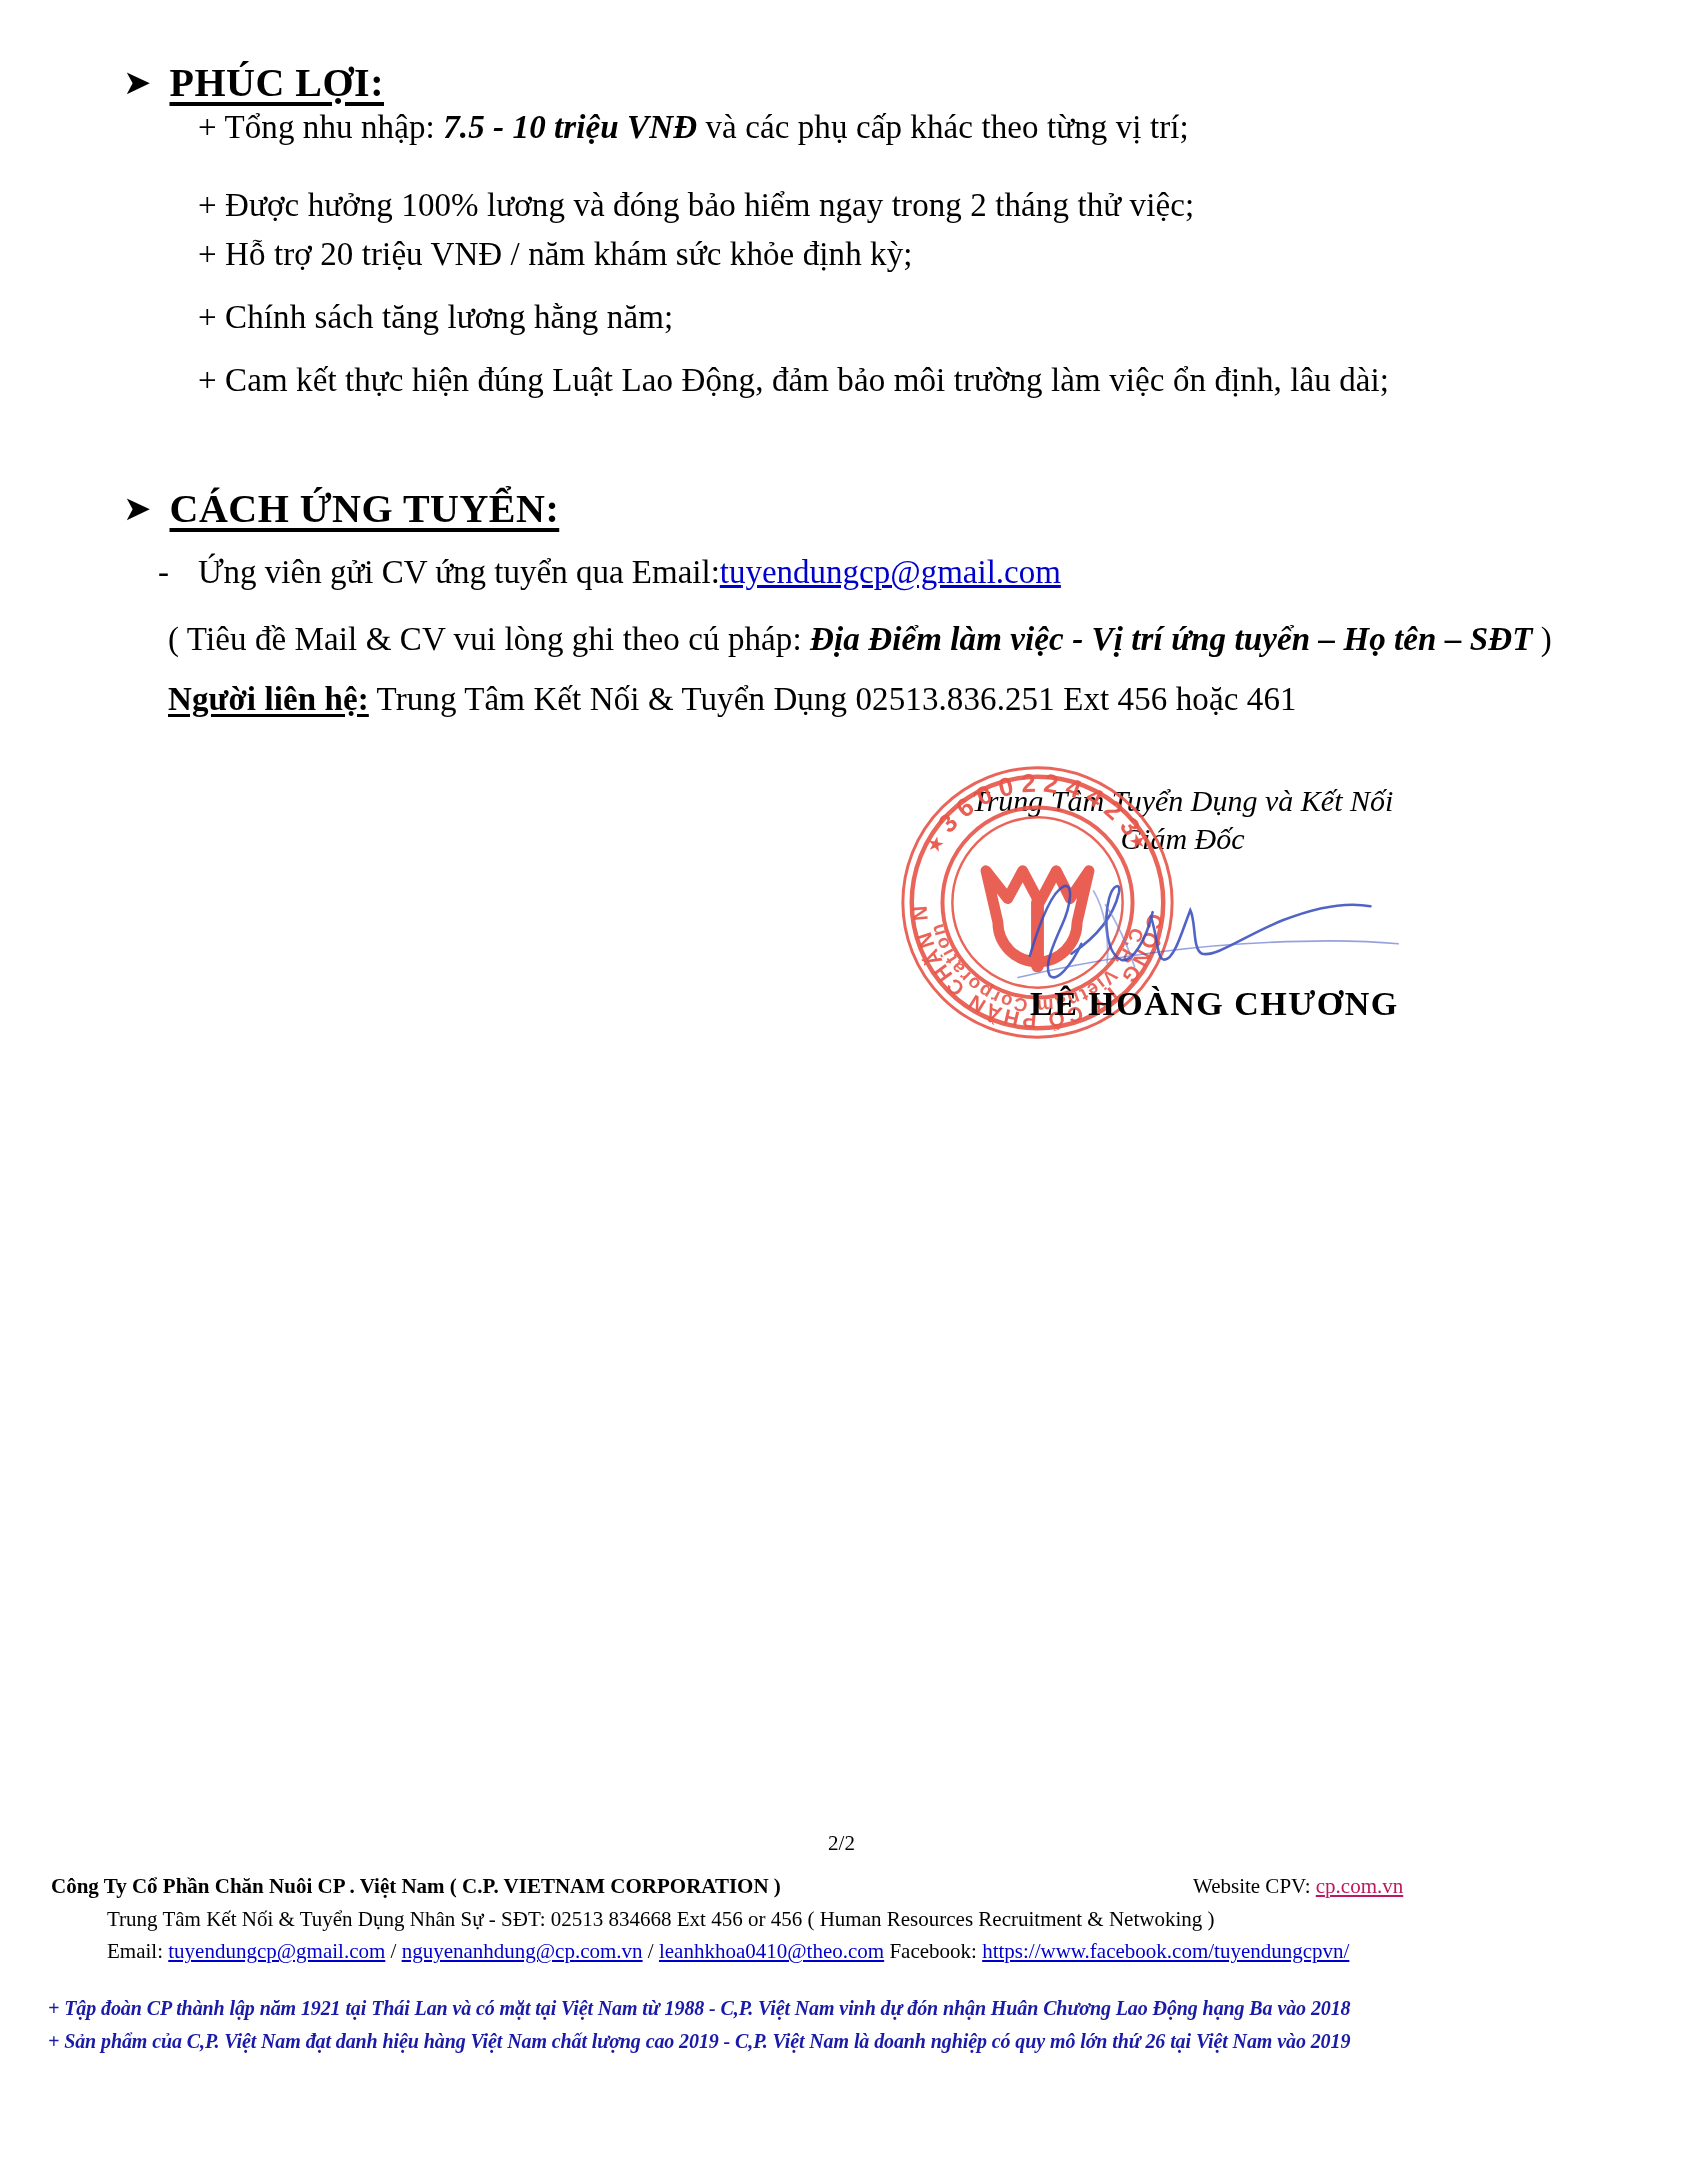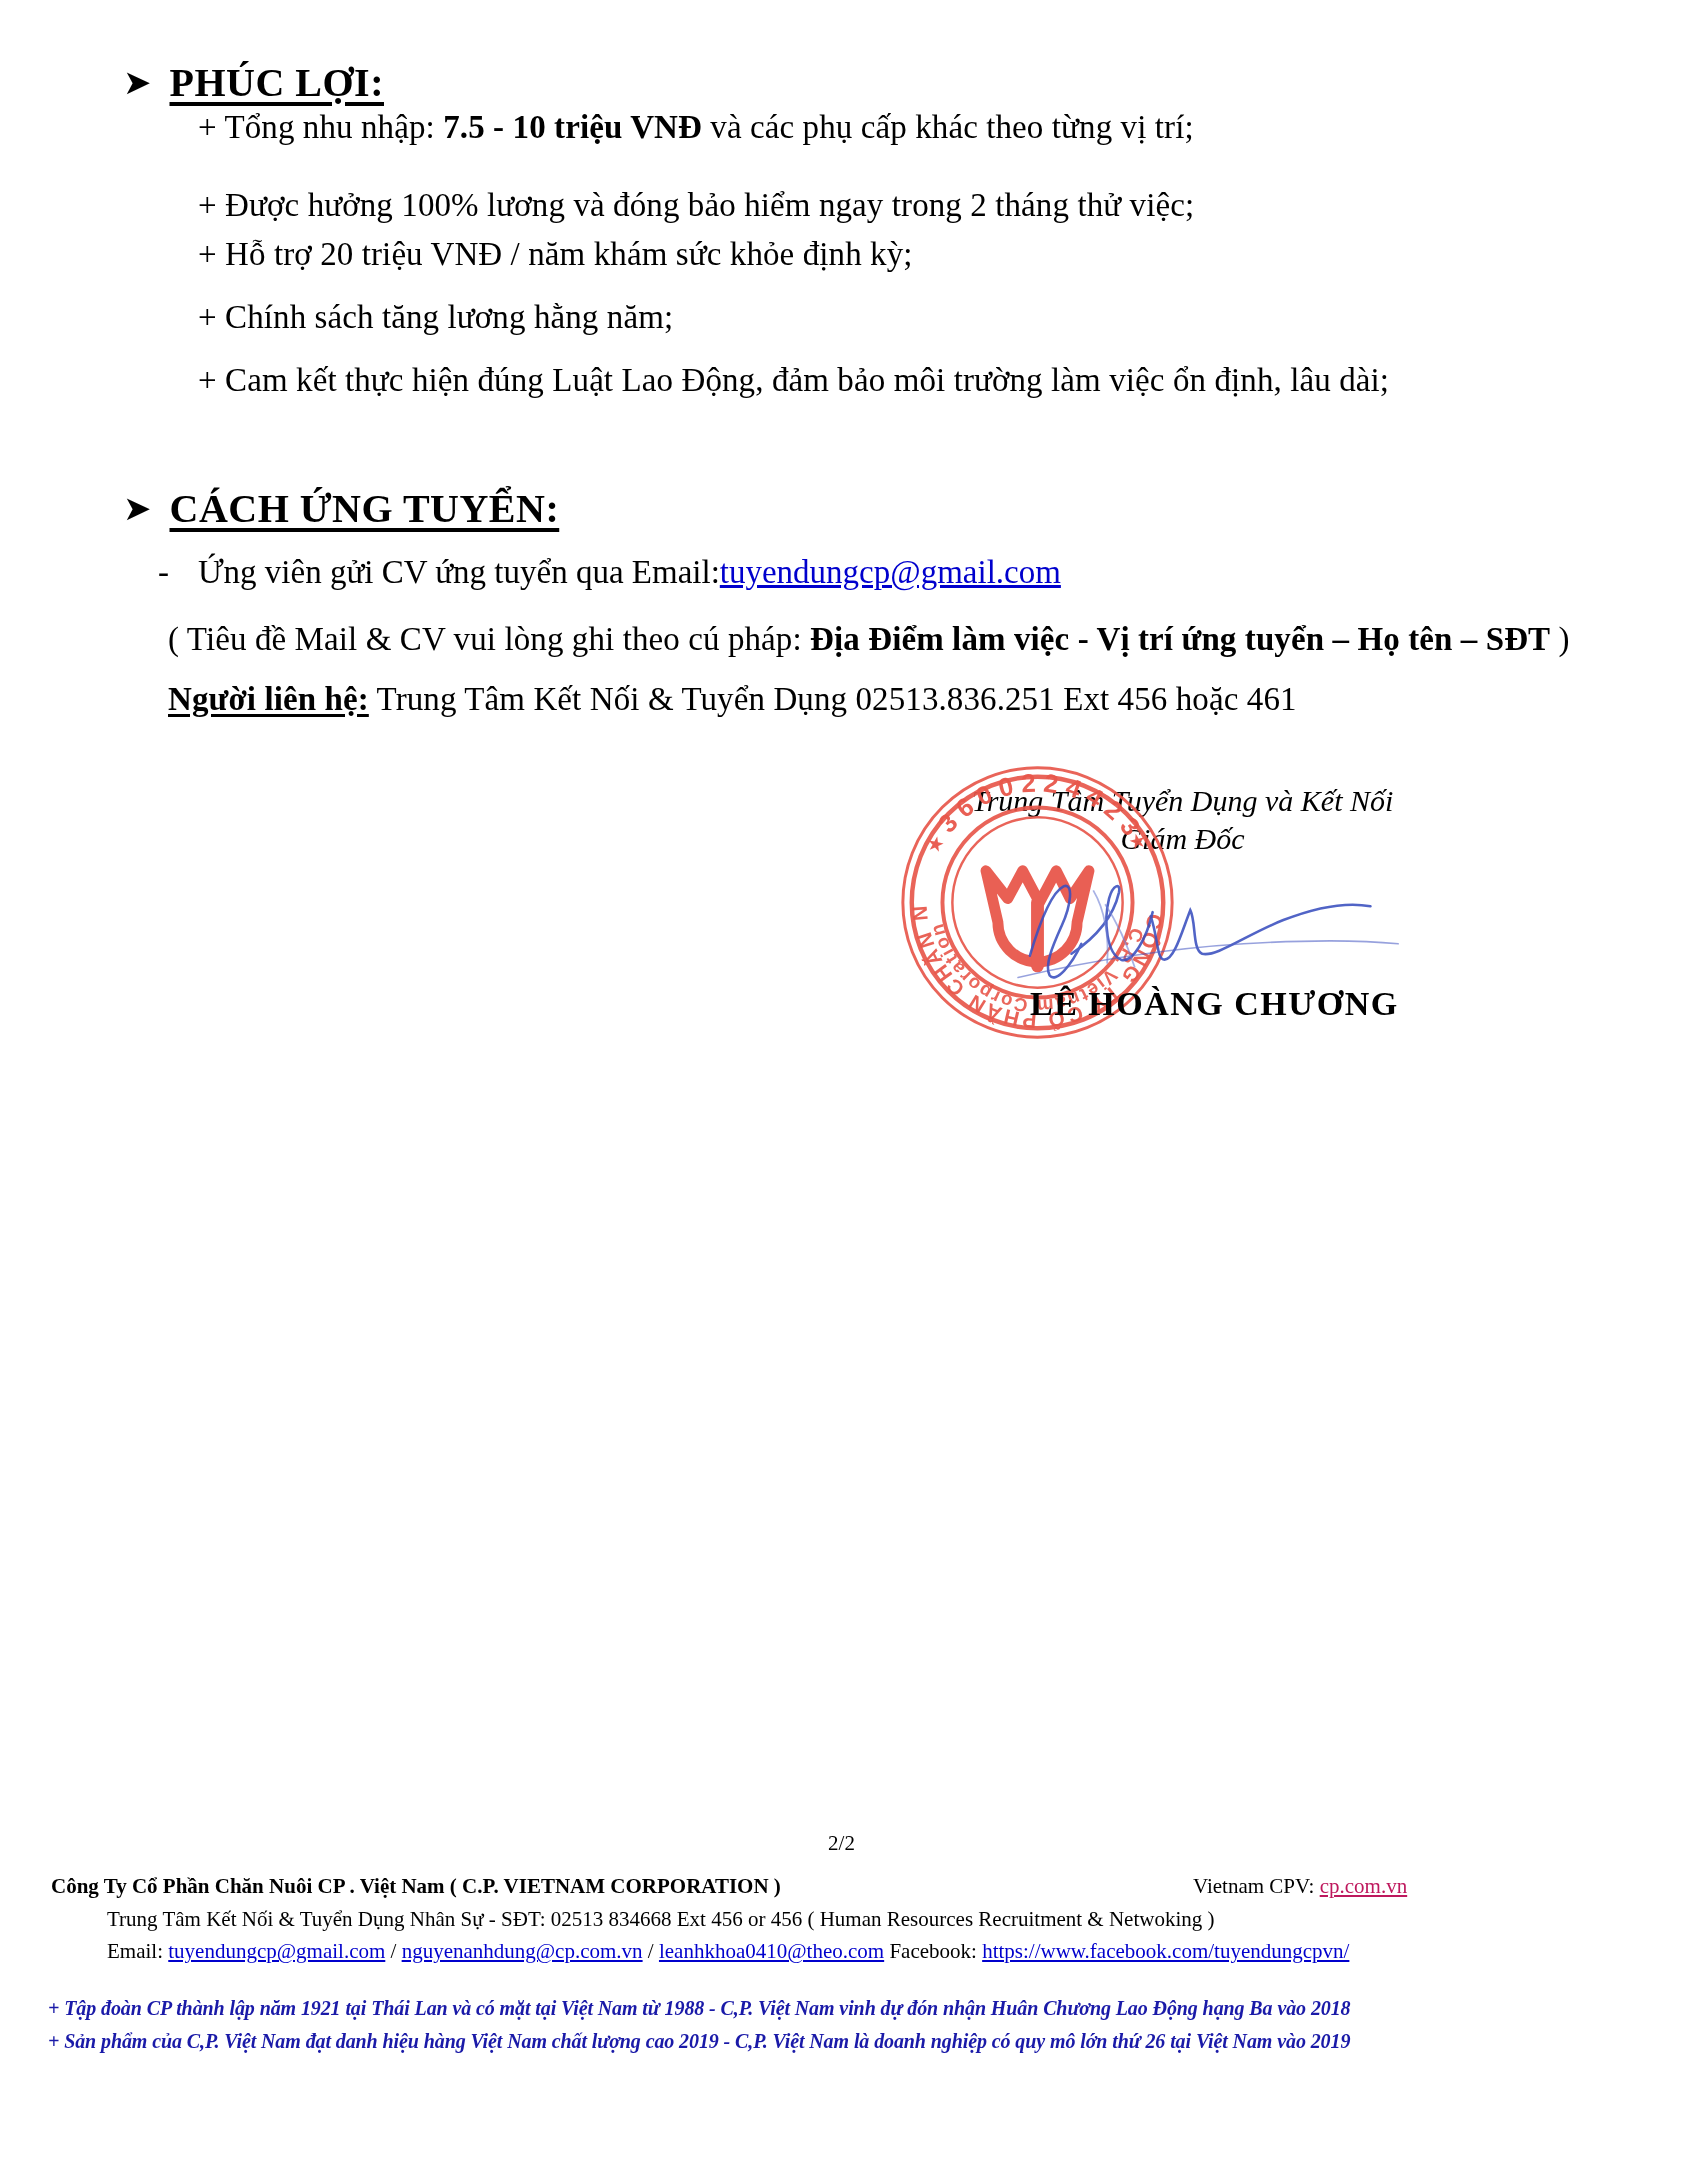--- a/index.html
+++ b/index.html
@@ -46,21 +46,21 @@
   }
 
   
   .body-line {
     position: absolute;
     font-size: 33px;
     line-height: 1.1;
     white-space: nowrap;
     letter-spacing: 0.1px;
   }
-  .body-line .b { font-weight: bold; }
+  .body-line .b { font-weight: bold; font-style: italic; }
   .dash-line {
     position: absolute;
     font-size: 33px;
     white-space: nowrap;
     display: flex;
     align-items: baseline;
   }
   .dash-mark {
     display: inline-block;
     width: 40px;
@@ -272,21 +272,21 @@
   </div>
 
   <div class="sig-name">LÊ HOÀNG CHƯƠNG</div>
 
   <div class="page-num">2/2</div>
 
   <div class="footer">
     <div class="footer-row f-left-1 f-bold">Công Ty Cổ Phần Chăn Nuôi CP . Việt Nam  (   C.P. VIETNAM CORPORATION   )</div>
 
     <div class="footer-row f-right-1">
-      <span>Vietnam CPV: </span><a class="f-blue-u" href="#">cp.com.vn</a>
+      <span>Website CPV: </span><a class="f-blue-u" href="#">cp.com.vn</a>
     </div>
 
     <div class="footer-row f-left-2">Trung Tâm Kết Nối &amp; Tuyển Dụng Nhân Sự  - SĐT: 02513 834668 Ext 456 or 456  (  Human Resources Recruitment &amp; Netwoking  )</div>
 
     <div class="footer-row f-left-3">
       <span>Email: </span><a class="f-blue" href="#">tuyendungcp@gmail.com</a><span>  / </span><a class="f-blue" href="#">nguyenanhdung@cp.com.vn</a><span> / </span><a class="f-blue" href="#">leanhkhoa0410@theo.com</a><span>  Facebook: </span><a class="f-blue" href="#">https://www.facebook.com/tuyendungcpvn/</a>
     </div>
   </div>
 
   <div class="promo">

